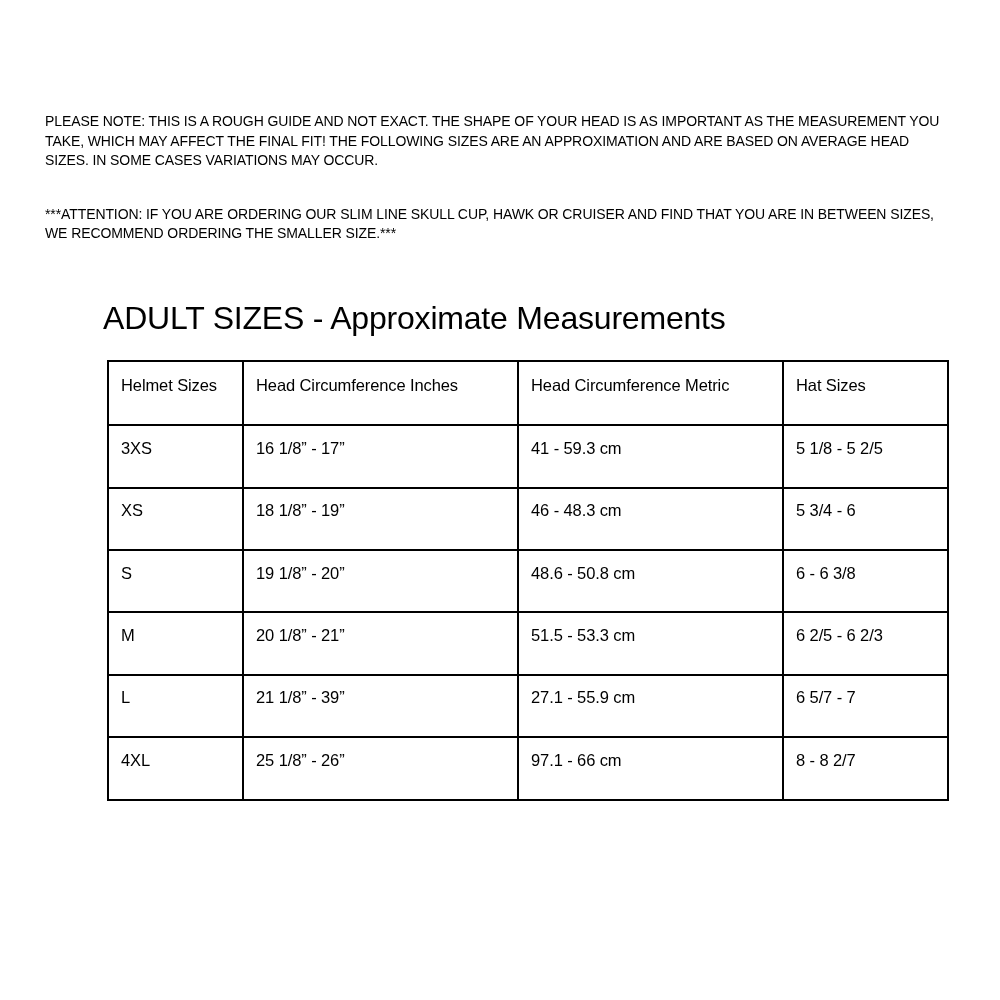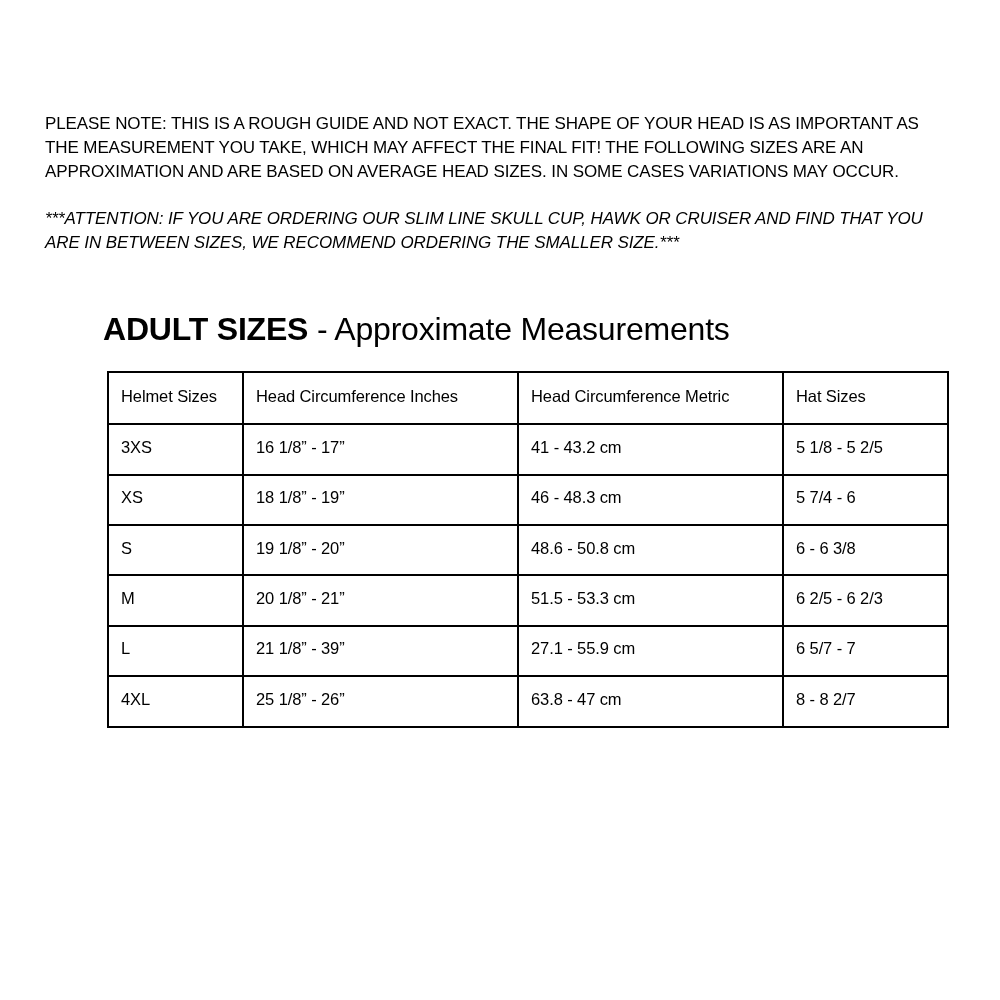--- a/index.html
+++ b/index.html
@@ -18,56 +18,55 @@
     position: relative;
     width: 1000px;
     height: 1000px;
     box-sizing: border-box;
     padding: 112px 45px 0 45px;
   }
   .note-block {
     margin: 0 0 0 0;
   }
   .note-para {
-    font-size: 17px;
+    font-size: 14px;
     line-height: 1.40;
     letter-spacing: -0.1px;
     margin: 0 0 0 0;
     max-width: 910px;
   }
   .note-para.second {
-    margin-top: 24px;
+    margin-top: 34px;
     max-width: 905px;
-    font-style: italic;
   }
   .title {
     margin: 57px 0 0 58px;
     font-size: 32px;
     line-height: 1.1;
     letter-spacing: -0.2px;
     white-space: nowrap;
   }
   .title .bold-part {
-    font-weight: bold;
+    font-weight: normal;
   }
   .title .light-part {
     font-weight: normal;
   }
   table.size-table {
     margin: 24px 0 0 62px;
     border-collapse: collapse;
     width: 840px;
     table-layout: fixed;
   }
   table.size-table th,
   table.size-table td {
     border: 2px solid #000000;
     text-align: left;
     vertical-align: middle;
-    padding: 0 0 4px 12px;
+    padding: 0 0 16px 12px;
     height: 44.4px;
     font-size: 16.5px;
     font-weight: normal;
     letter-spacing: -0.1px;
   }
   table.size-table th {
     height: 46px;
   }
   col.c0 { width: 135px; }
   col.c1 { width: 275px; }
@@ -104,28 +103,28 @@
         <th>Helmet Sizes</th>
         <th>Head Circumference Inches</th>
         <th>Head Circumference Metric</th>
         <th>Hat Sizes</th>
       </tr>
     </thead>
     <tbody>
       <tr>
         <td>3XS</td>
         <td>16 1/8” - 17”</td>
-        <td class="metric-highlight">41 - 43.2 cm</td>
+        <td class="metric-highlight">41 - 59.3 cm</td>
         <td>5 1/8 - 5 2/5</td>
       </tr>
       <tr>
         <td>XS</td>
         <td>18 1/8” - 19”</td>
         <td>46 - 48.3 cm</td>
-        <td>5 7/4 - 6</td>
+        <td>5 3/4 - 6</td>
       </tr>
       <tr>
         <td>S</td>
         <td>19 1/8” - 20”</td>
         <td>48.6 - 50.8 cm</td>
         <td>6 - 6 3/8</td>
       </tr>
       <tr>
         <td>M</td>
         <td>20 1/8” - 21”</td>
@@ -134,19 +133,19 @@
       </tr>
       <tr>
         <td>L</td>
         <td>21 1/8” - 39”</td>
         <td>27.1 - 55.9 cm</td>
         <td>6 5/7 - 7</td>
       </tr>
       <tr>
         <td>4XL</td>
         <td>25 1/8” - 26”</td>
-        <td>63.8 - 47 cm</td>
+        <td>97.1 - 66 cm</td>
         <td>8 - 8 2/7</td>
       </tr>
     </tbody>
   </table>
 
 </div>
 
 </body></html>

